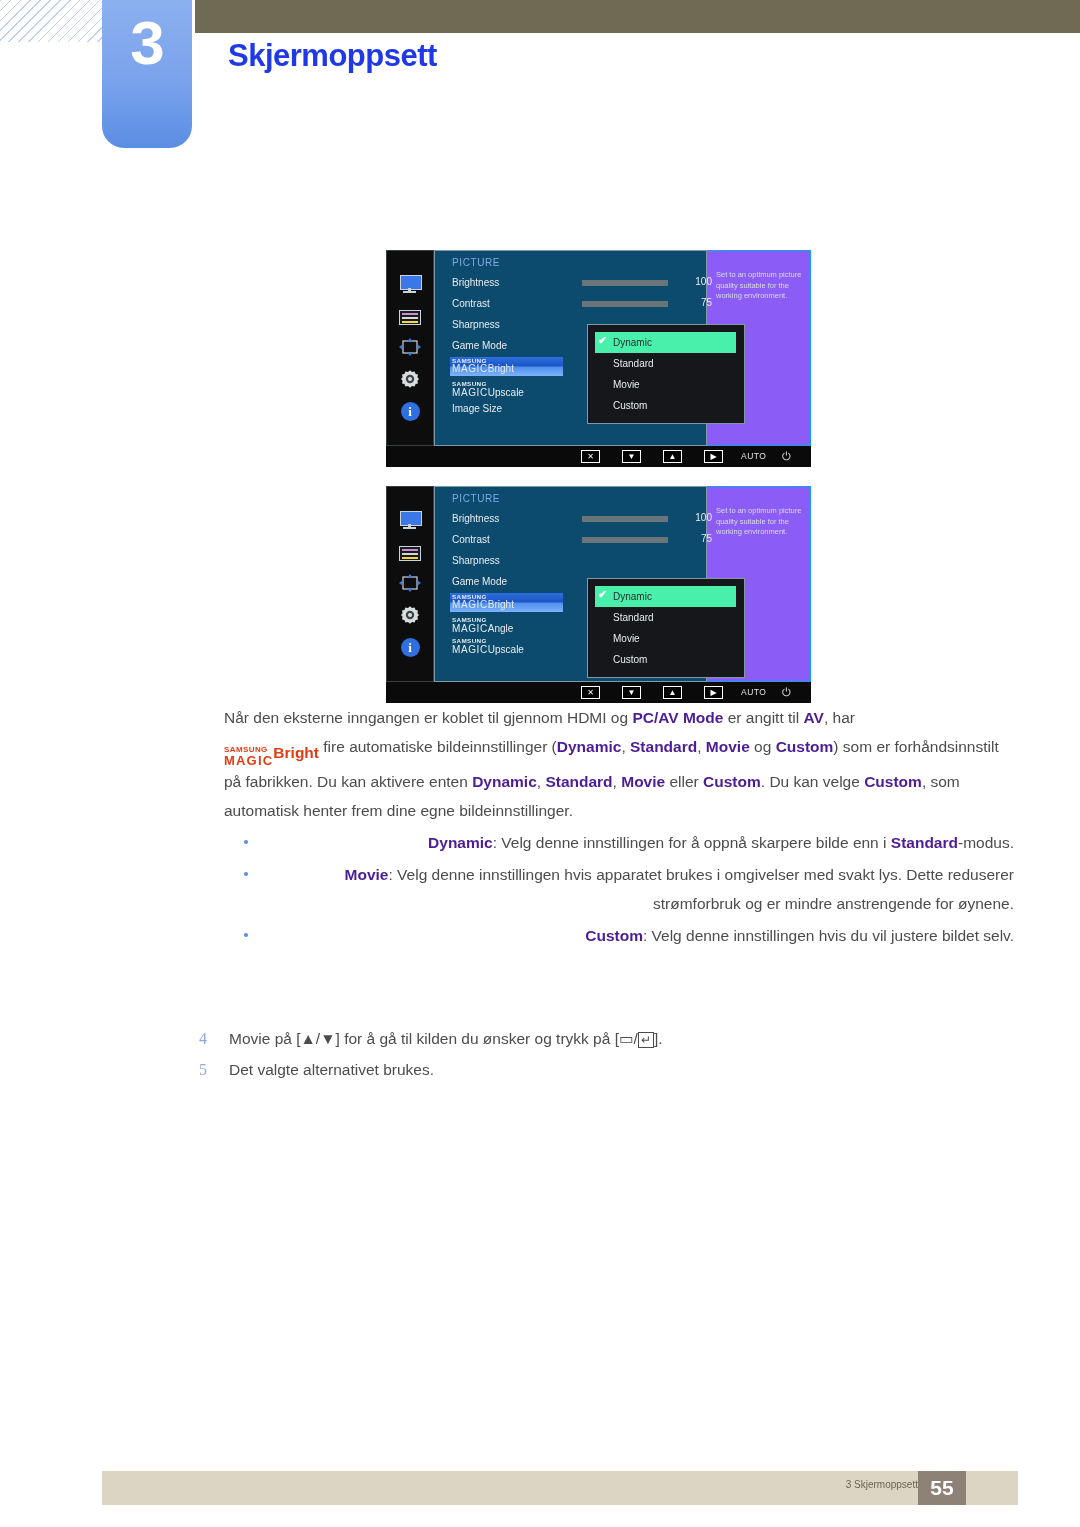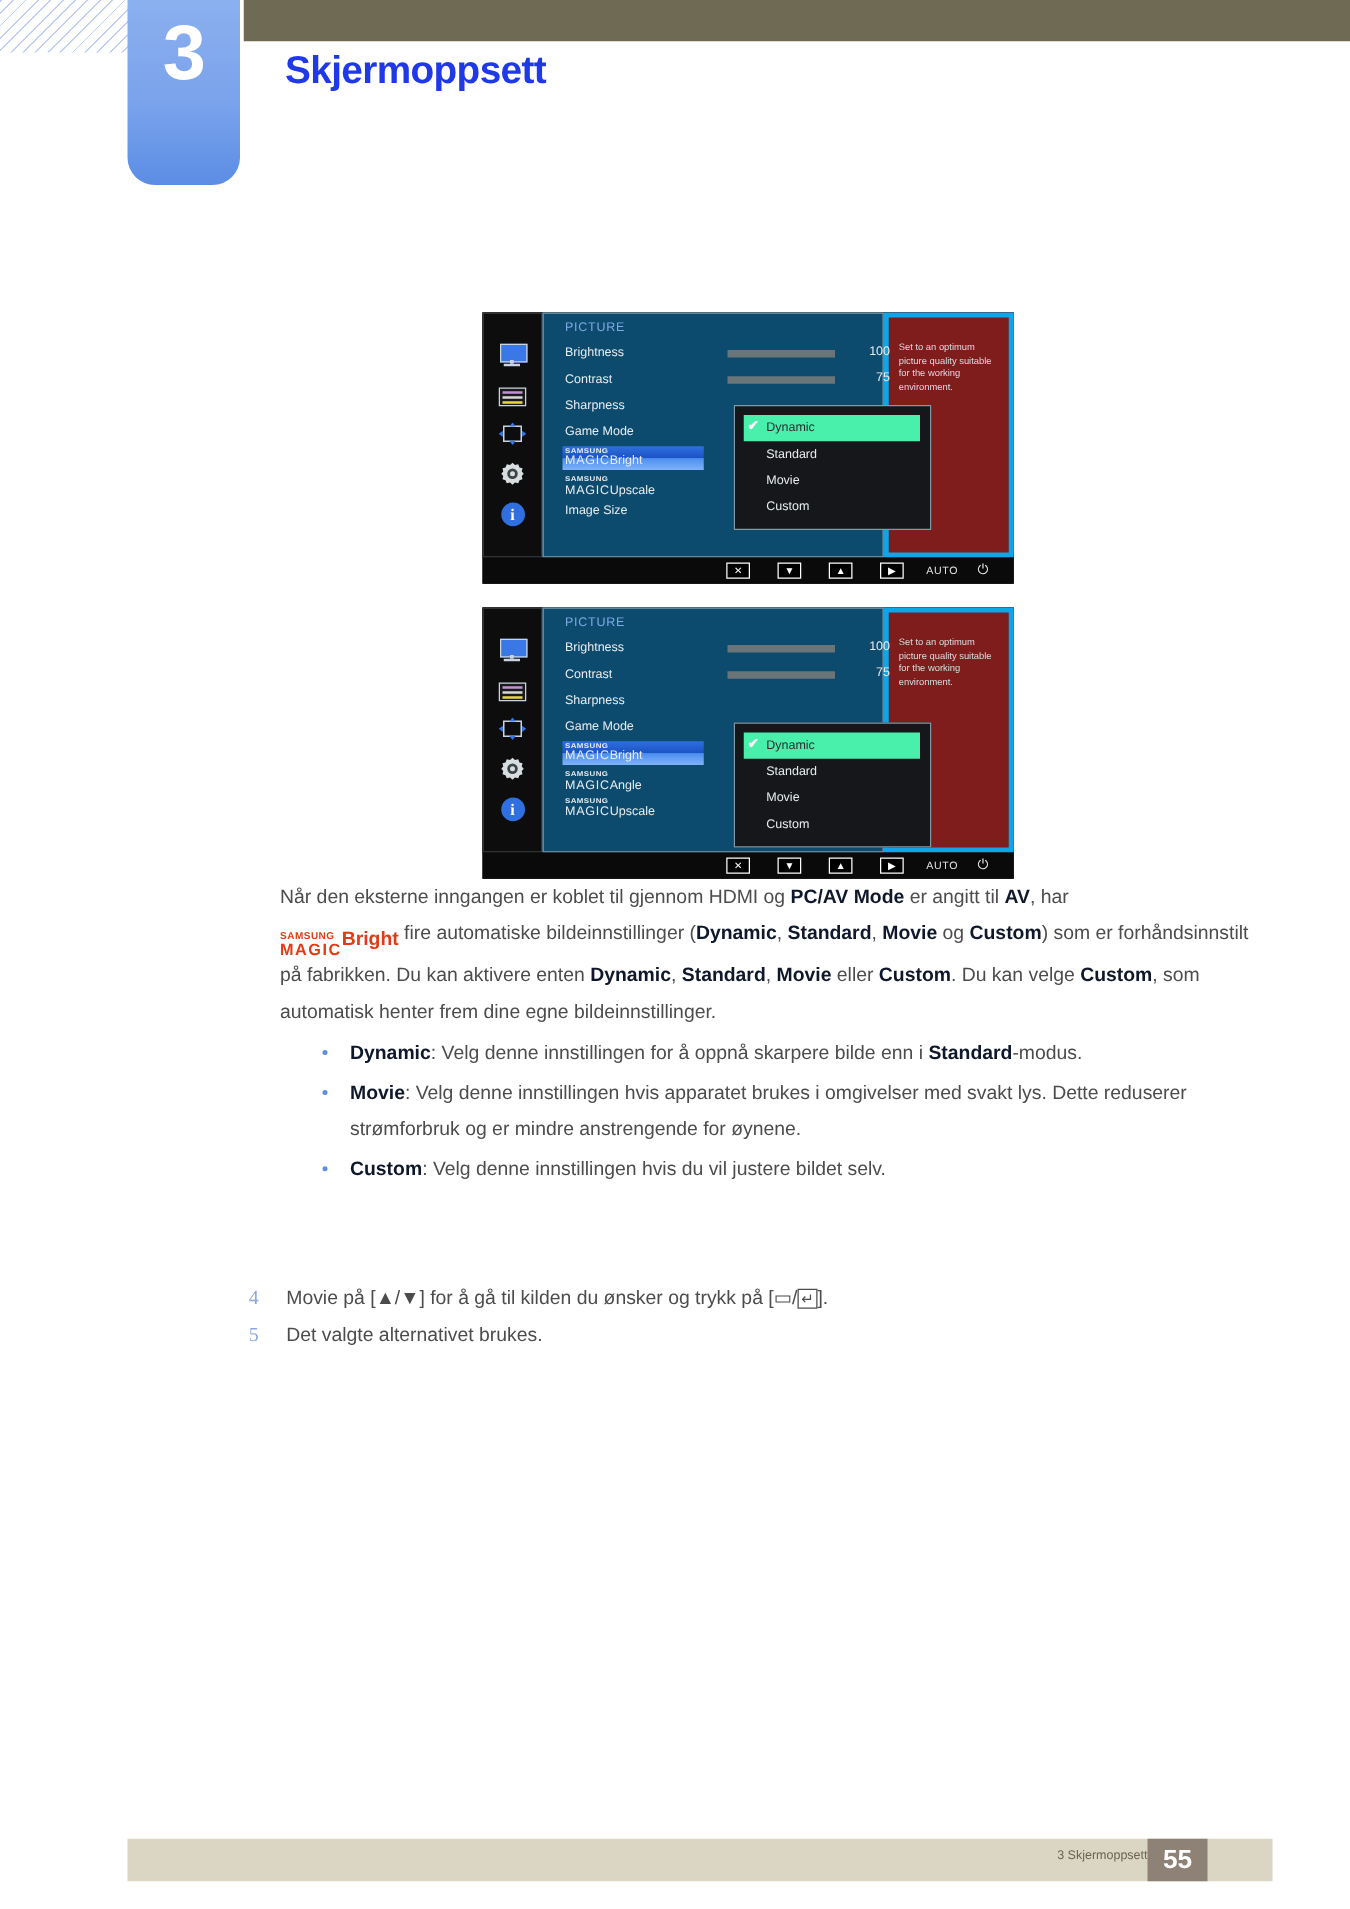--- a/index.html
+++ b/index.html
@@ -207,22 +207,22 @@
     margin: 0 8px 0 7px;
     padding-left: 18px;
   }
   .submenu .sm-row.sel .chk {
     position: absolute; left: 3px; top: 2px;
     font-size: 11px; color: #ffffff; font-weight: bold;
   }
 
   .osd-desc {
     width: 104px;
-    background: #7f1d1d;
-    border: 4px solid #0ea5e9;
+    background: #8b5cf6;
+    border: 1px solid #0ea5e9;
     box-sizing: border-box;
     color: #d8dde0;
     font-size: 7.5px;
     line-height: 10.5px;
     padding: 19px 6px 0 8px;
   }
 
   .osd-btnbar {
     height: 21px;
     background: #0a0a0a;
@@ -254,24 +254,24 @@
     font-size: 11px;
   }
 
   
   .para {
     position: absolute;
     color: #4c4c4c;
     font-size: 15.5px;
     line-height: 29px;
   }
-  .kw { color: #0f172a; font-weight: bold; }
+  .kw { color: #4c1d95; font-weight: bold; }
   .bodytext { left: 224px; width: 790px; }
 
-  .bullets { position: absolute; left: 238px; width: 790px; }
+  .bullets { position: absolute; left: 224px; width: 790px; text-align: right; }
   .bullet {
     position: relative;
     padding-left: 42px;
     margin-bottom: 3px;
     color: #4c4c4c;
     font-size: 15.5px;
     line-height: 29px;
   }
   .bullet .dot {
     position: absolute; left: 20px; top: 12px;

